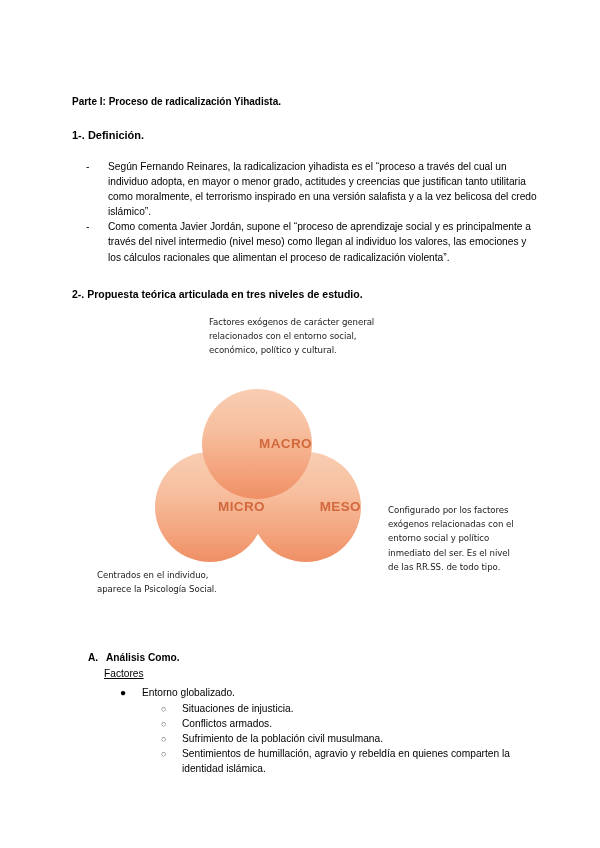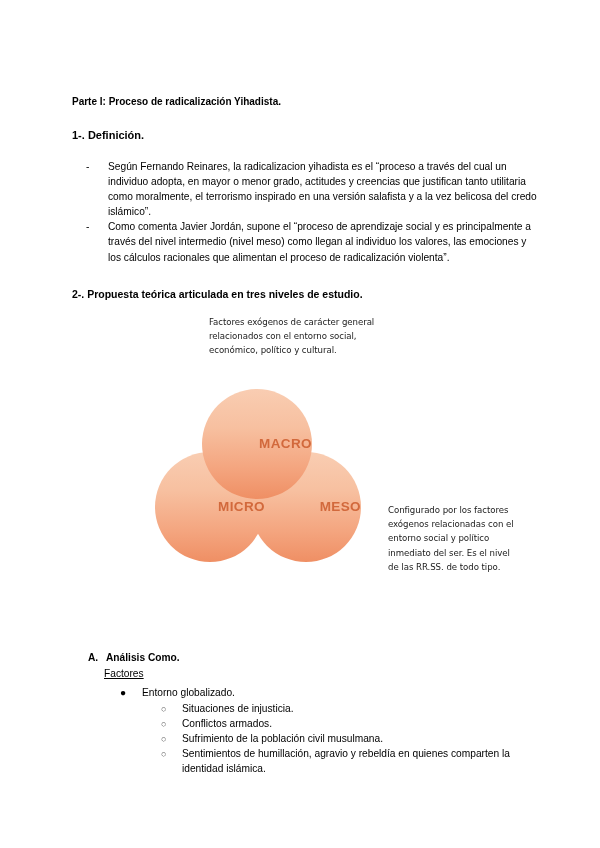--- a/index.html
+++ b/index.html
@@ -243,20 +243,21 @@
       <span>MACRO</span>
     </div>
     <div class="circle c-micro">
       <span>MICRO</span>
     </div>
     <div class="circle c-meso">
       <span>MESO</span>
     </div>
 
     <div class="annot annot-right">Configurado por los factores exógenos relacionadas con el entorno social y político inmediato del ser. Es el nivel de las RR.SS. de todo tipo.</div>
+    <div class="annot annot-bottomleft">Centrados en el individuo, aparece la Psicología Social.</div>
   </div>
 
   <div class="sec-a">
     <span class="letter">A.</span><span>Análisis Como.</span>
   </div>
   <div class="sec-factores">Factores</div>
 
   <div class="lvl1">
     <div class="lvl1-item">
       <span class="lvl1-marker">●</span>

